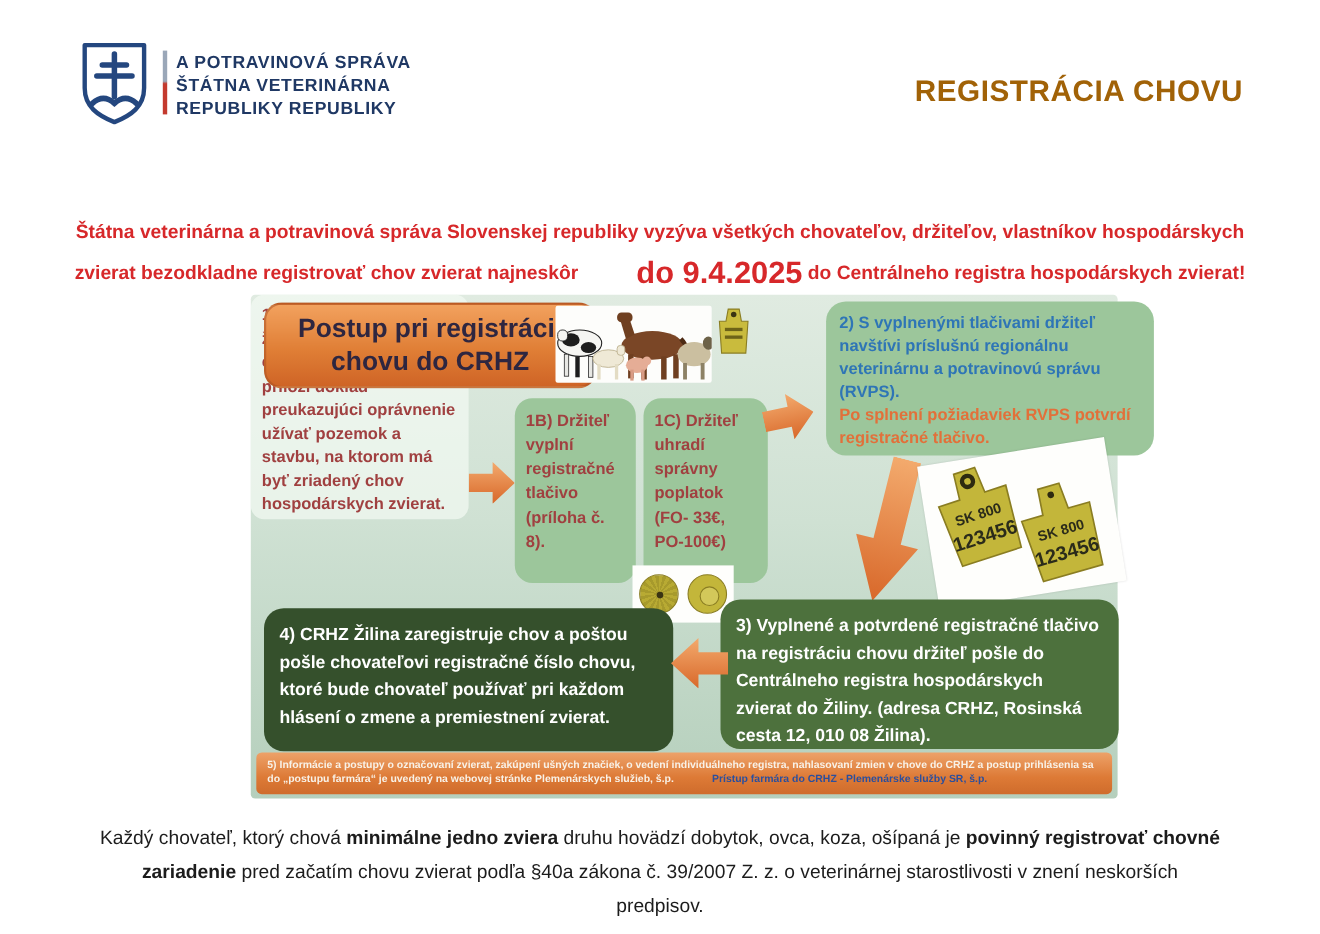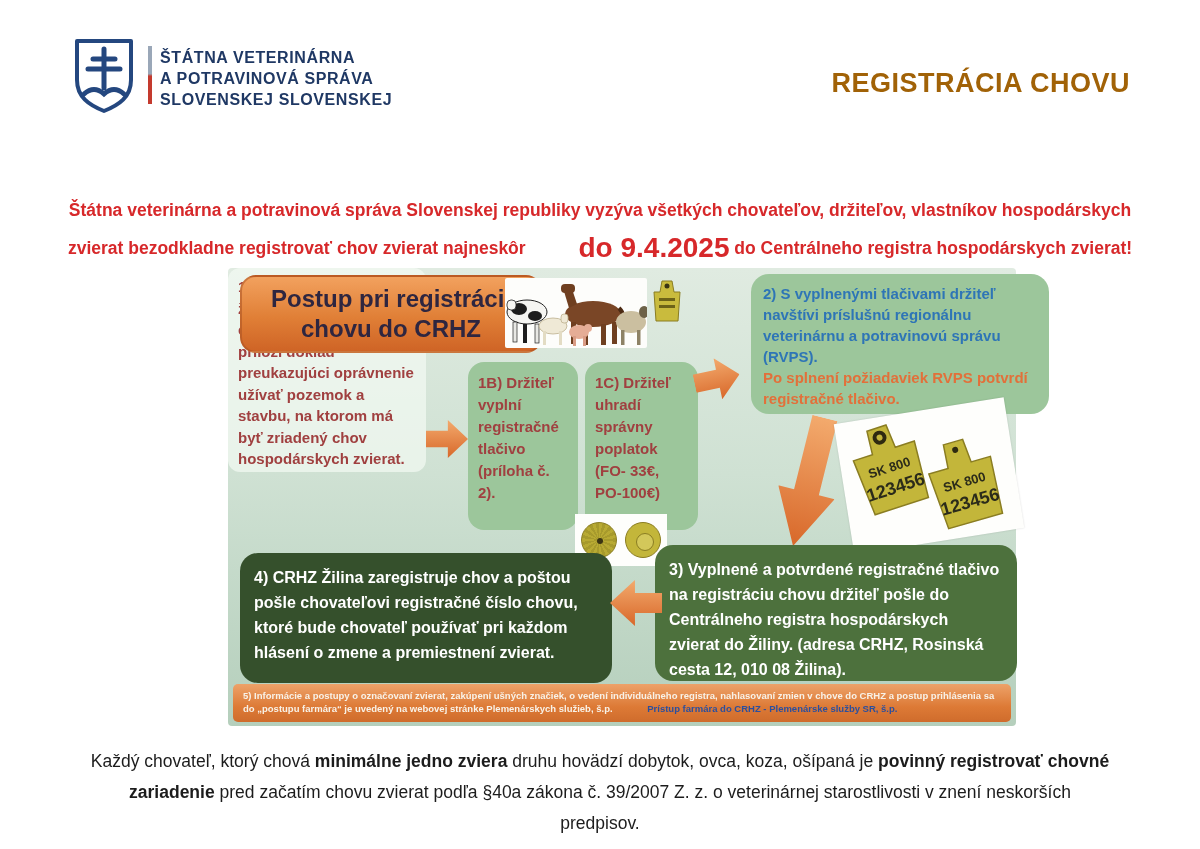--- a/index.html
+++ b/index.html
@@ -132,23 +132,23 @@
 
   <div class="logo">
     <svg viewBox="0 0 64 76" width="64" height="76">
       <path d="M5 3 H59 V42 C59 59 47 67 32 73 C17 67 5 59 5 42 Z" fill="#ffffff" stroke="#24477f" stroke-width="4" stroke-linejoin="round"></path>
       <path d="M32 11 V50 M21 21 H43 M16 31 H48" fill="none" stroke="#24477f" stroke-width="5" stroke-linecap="round"></path>
       <path d="M12 56 Q22 47 32 56 Q42 47 52 56" fill="none" stroke="#24477f" stroke-width="5" stroke-linecap="round"></path>
     </svg>
   </div>
   <div class="logo-divider"></div>
   <div class="org-name">
+    <div>A POTRAVINOVÁ SPRÁVA</div>
     <div>ŠTÁTNA VETERINÁRNA</div>
-    <div>A POTRAVINOVÁ SPRÁVA</div>
-    <div>SLOVENSKEJ SLOVENSKEJ</div>
+    <div>REPUBLIKY REPUBLIKY</div>
   </div>
   <div class="topic-label">REGISTRÁCIA CHOVU</div>
 
   <div class="intro">
     <span>Štátna veterinárna a potravinová správa Slovenskej republiky vyzýva všetkých chovateľov, držiteľov, vlastníkov hospodárskych zvierat bezodkladne registrovať chov zvierat najneskôr </span><span class="deadline">do 9.4.2025</span><span> do Centrálneho registra hospodárskych zvierat!</span>
   </div>
 
   <div class="flow">
 
     <div class="flow-header">Postup pri registrácii chovu do CRHZ</div>
@@ -211,21 +211,21 @@
 
     <div class="box box-2">
       <span class="s2-blue">2) S vyplnenými tlačivami držiteľ navštívi príslušnú regionálnu veterinárnu a potravinovú správu (RVPS).</span><br>
       <span class="s2-orange">Po splnení požiadaviek RVPS potvrdí registračné tlačivo.</span>
     </div>
 
     <div class="panel-1a">1A) Držiteľ vyplní žiadosť o registráciu chovu (príloha č. 1), priloží doklad preukazujúci oprávnenie užívať pozemok a stavbu, na ktorom má byť zriadený chov hospodárskych zvierat.</div>
 
     <div class="arrow-right arrow-a"></div>
 
-    <div class="box box-green box-1b">1B) Držiteľ vyplní registračné tlačivo (príloha č. 2).</div>
+    <div class="box box-green box-1b">1B) Držiteľ vyplní registračné tlačivo (príloha č. 8).</div>
     <div class="box box-green box-1c">1C) Držiteľ uhradí správny poplatok (FO- 33€, PO-100€)</div>
 
     <div class="arrow-right arrow-b"></div>
     <div class="arrow-down-big"></div>
 
     <div class="eartags">
       <div class="eartag eartag-1">
         <svg viewBox="0 0 72 86">
           <path d="M26 2 H46 L48 26 H68 L64 84 H8 L4 26 H24 Z" fill="#c3b63a" stroke="#8a7d22" stroke-width="1.5"></path>
           <circle cx="36" cy="12" r="7" fill="#2e2a10"></circle>

